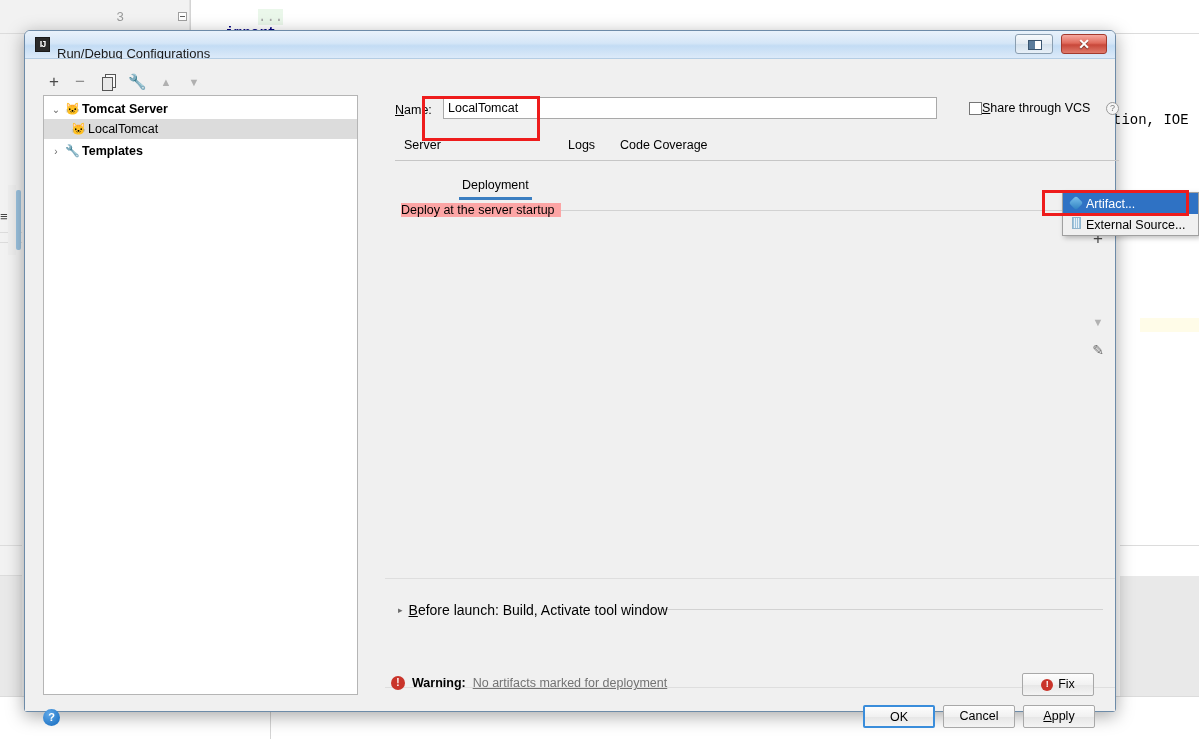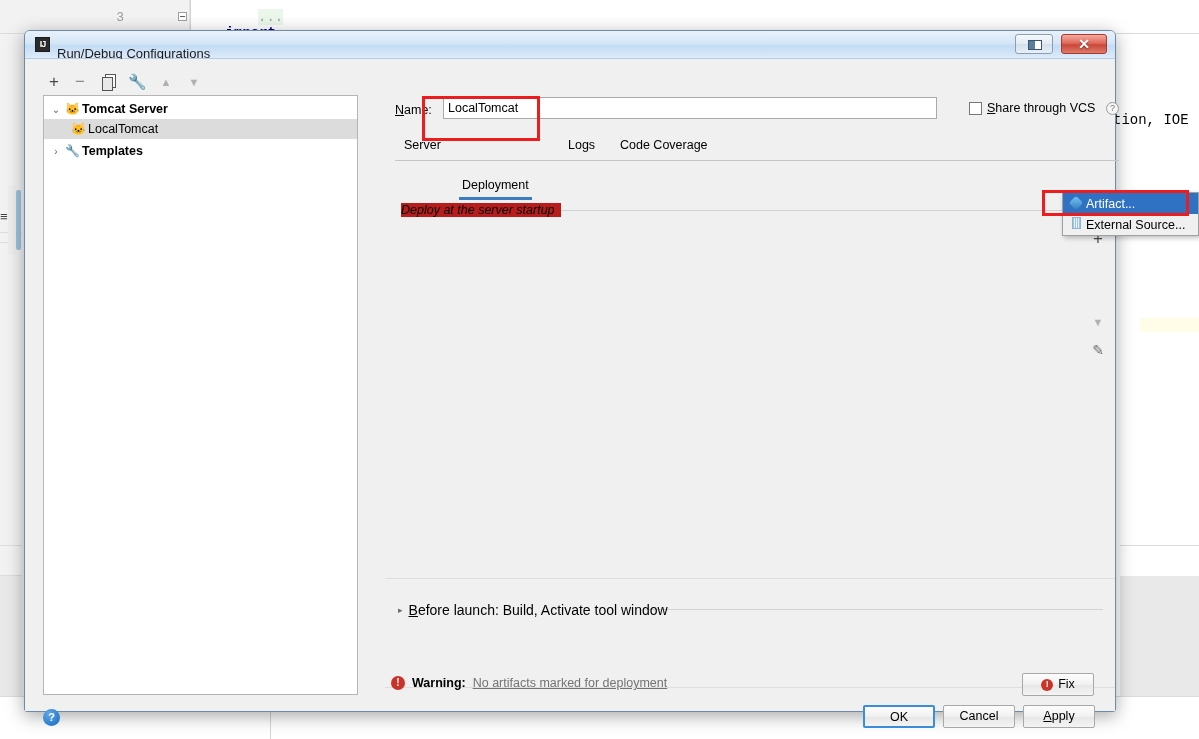--- a/index.html
+++ b/index.html
@@ -195,21 +195,21 @@
   }
   .name-label u { text-decoration: underline; }
   .name-input {
     position: absolute; left: 418px; top: 38px; width: 494px; height: 22px;
     background: #ffffff; border: 1px solid #a9a9a9;
     font-family: "Liberation Sans", sans-serif; font-size: 12.5px;
     padding: 0 4px; color: #000000;
   }
   .vcs-check-wrap {
     position: absolute; left: 944px; top: 42px;
-    display: flex; align-items: center; gap: 5px;
+    display: flex; align-items: center; 
   }
   .vcs-box {
     width: 13px; height: 13px; border: 1px solid #767676; background: #fff;
   }
   .vcs-text { font-size: 12.5px; color: #000; }
   .help-circle {
     position: absolute; left: 1081px; top: 43px;
     width: 13px; height: 13px; border: 1px solid #9a9a9a;
     border-radius: 50%; color: #7a7a7a; font-size: 9px;
     text-align: center; line-height: 11px; background: #f5f5f5;
@@ -224,22 +224,22 @@
     font-size: 12.5px; color: #000; line-height: 28px;
   }
   .tab.active { color: #000; margin-top: 40px; }
   .tab.active::after {
     content: ""; position: absolute; left: 6px; right: 6px; bottom: 0;
     height: 3px; background: #3a7ec1;
   }
 
   .section-label {
     position: absolute; left: 376px; top: 144px;
-    font-size: 12.5px; color: #000; background: #b91c1c;
-    padding-right: 6px; z-index: 2; font-style: italic;
+    font-size: 12.5px; color: #000; background: #fca5a5;
+    padding-right: 6px; z-index: 2;
   }
   .section-rule {
     position: absolute; left: 376px; right: 12px; top: 151px;
     height: 1px; background: #d2d2d2;
   }
 
   .deploy-area {
     position: absolute; left: 377px; top: 164px; width: 709px; height: 334px;
     background: #ffffff; border: 1px solid #b5b5b5;
   }

